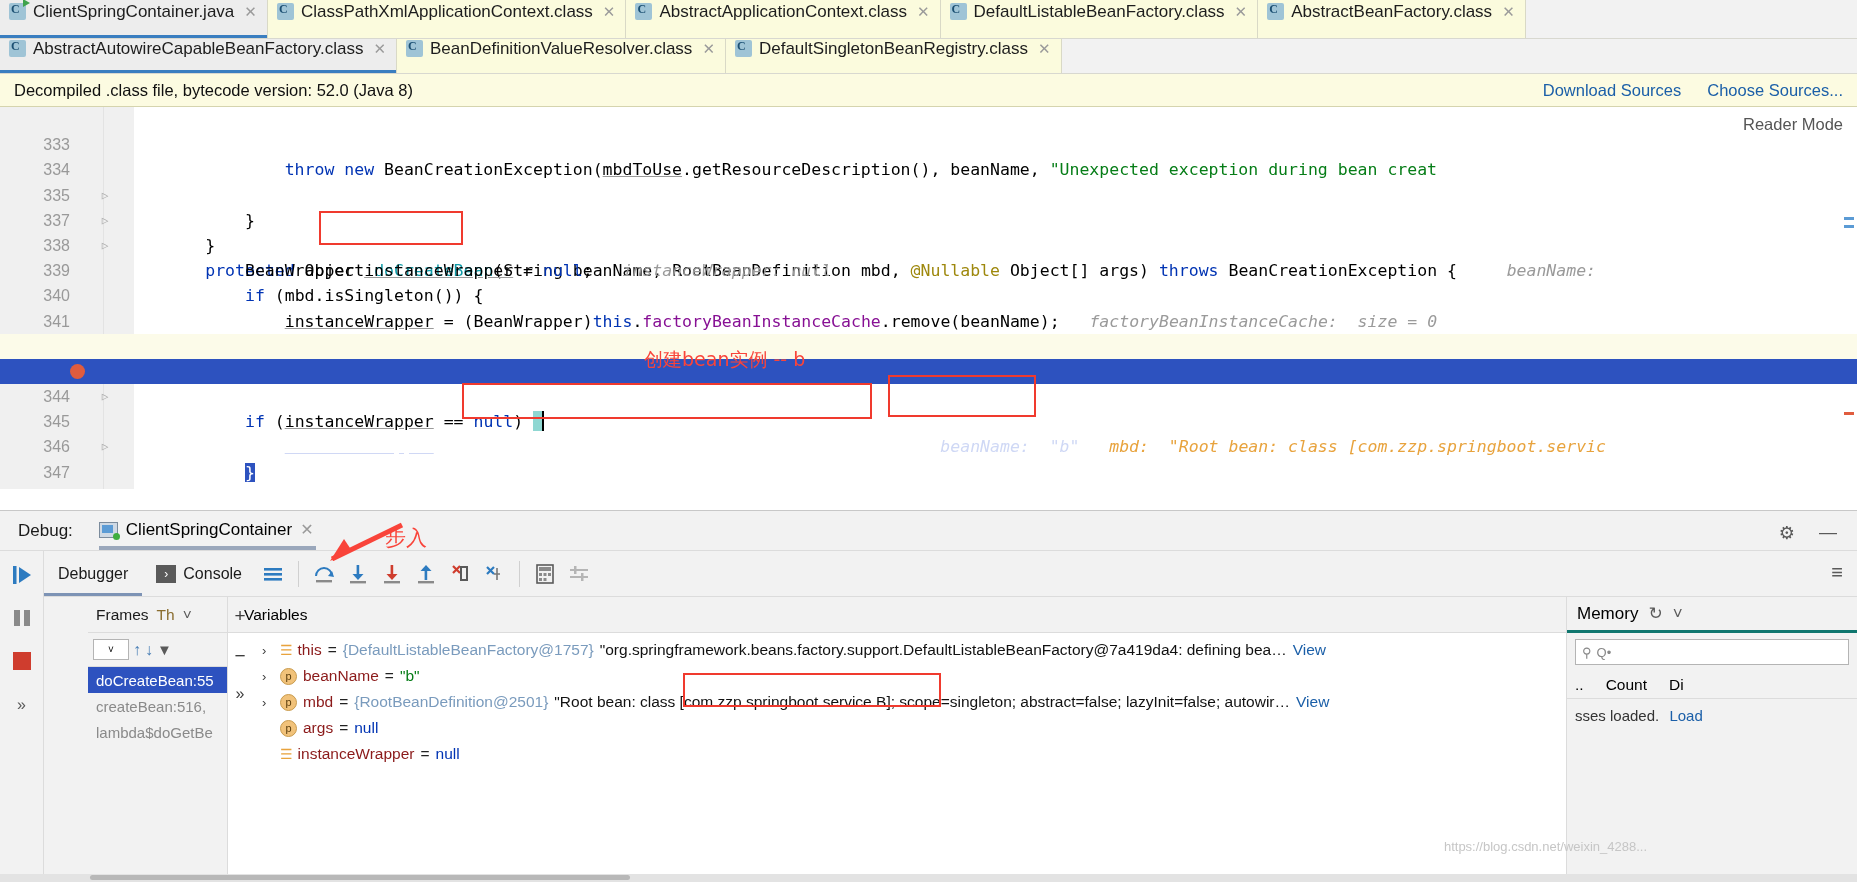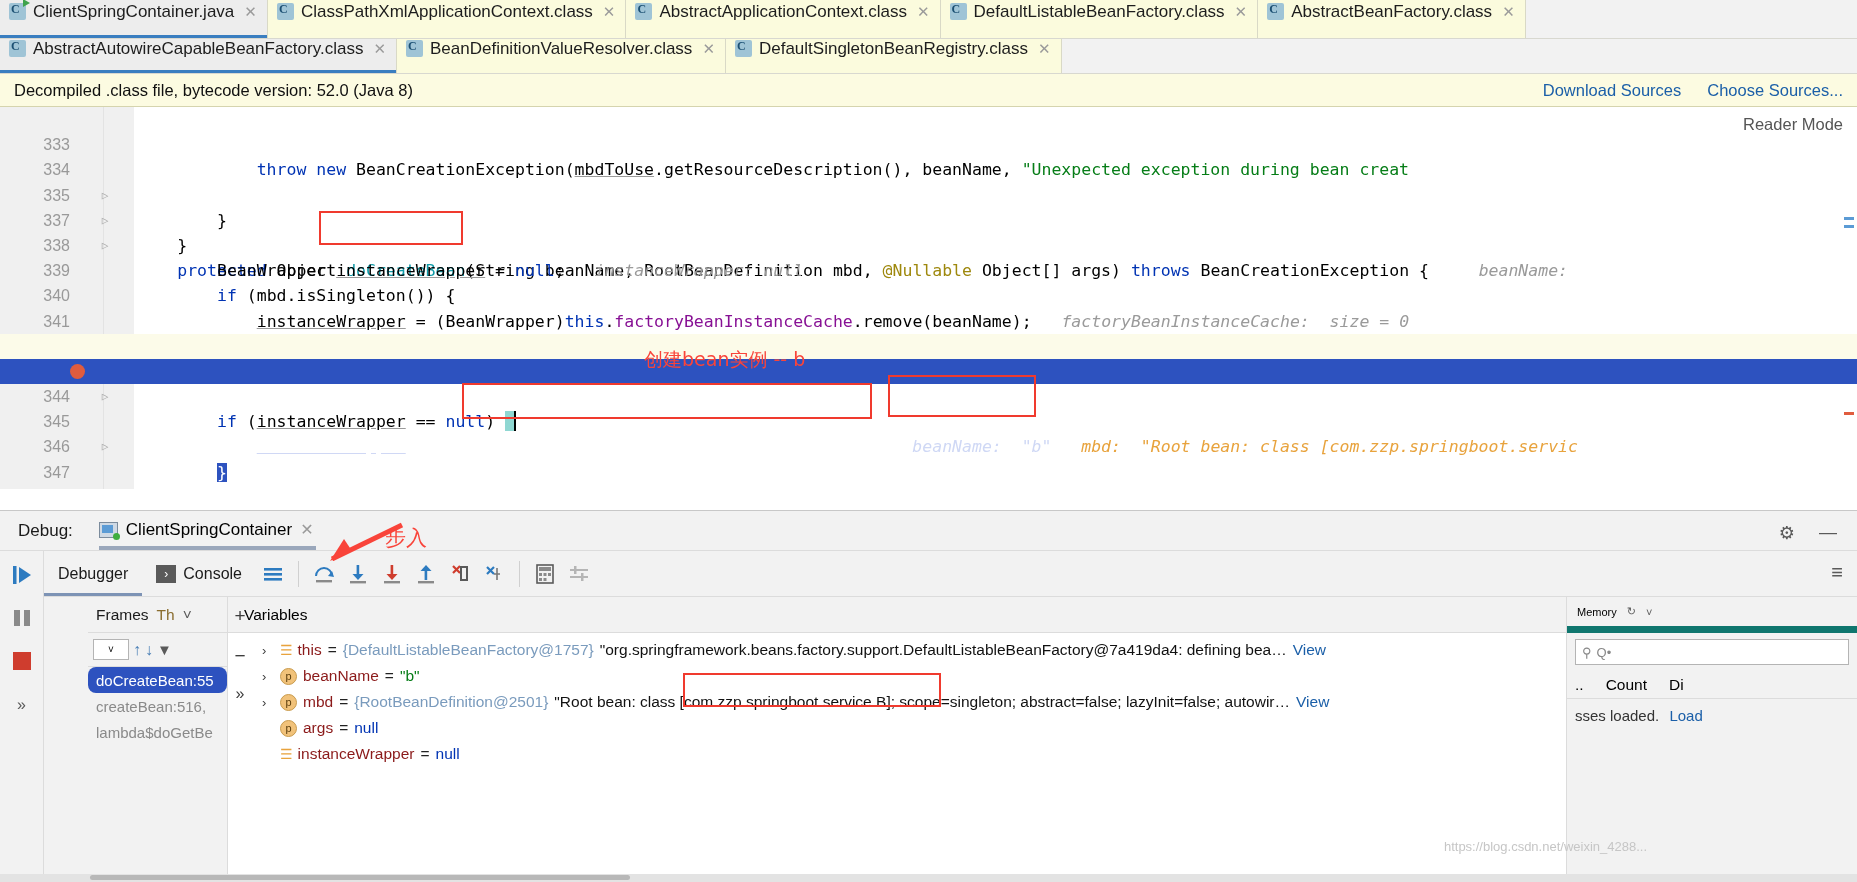--- a/index.html
+++ b/index.html
@@ -101,21 +101,21 @@
   .code-area {
     position: absolute; left: 0; top: 0; right: 0; bottom: 0;
     font-family: "DejaVu Sans Mono", monospace;
     font-size: 16.5px;
     line-height: 25.2px;
   }
   .cline {
     position: relative;
     height: 25.2px;
     white-space: pre;
-    padding-left: 58px;
+    padding-left: 86px;
   }
   .cline .ln {
     position: absolute; left: 0; width: 70px;
     text-align: right;
     color: #999999;
     font-family: "Liberation Sans", sans-serif;
     font-size: 16px;
     line-height: 25.2px;
   }
   .cline .fold {
@@ -254,21 +254,21 @@
     padding: 0 5px; border-bottom: 1px solid #dcdcdc;
   }
   .combo {
     width: 36px; height: 21px; border: 1px solid #b4b4b4; background:#fff;
     display:flex; align-items:center; justify-content:center; font-size: 10px;
   }
   .fr-item {
     height: 26px; display:flex; align-items:center; padding-left: 8px;
     font-size: 15px; color:#1b1b1b; white-space: nowrap; overflow: hidden;
   }
-  .fr-item.sel { background:#2d52bf; color:#fff;border-radius:8px; }
+  .fr-item.sel { background:#2d52bf; color:#fff; }
   .fr-item.dim { color:#8a8a8a; }
 
   .vars-pane { flex: 1; background:#ffffff; position: relative; border-right:1px solid #dcdcdc; }
   .vars-head {
     height: 36px; display:flex; align-items:center; padding-left: 16px;
     font-size: 15.5px; background:#f2f2f2; border-bottom:1px solid #dcdcdc;
   }
   .var-rows { padding-top: 4px; }
   .vrow {
     height: 26px; display: flex; align-items: center; gap: 6px;
@@ -291,21 +291,21 @@
 
   .vars-side {
     position: absolute; left: 0; top: 0; bottom: 0; width: 24px;
     display:flex; flex-direction:column; align-items:center;
     padding-top: 8px; gap: 18px; font-size: 19px; color:#3d3d3d;
   }
 
   .memory-pane { width: 290px; background:#f2f2f2; }
   .mem-head {
     height: 36px; display:flex; align-items:center; gap: 10px;
-    padding: 0 10px; font-size:11px; border-bottom:7px solid #0f766e;
+    padding: 0 10px; font-size:17px; border-bottom:3px solid #0f766e;
   }
   .mem-search {
     margin: 6px 8px; height: 26px; background:#fff;
     border: 1px solid #b4b4b4; display:flex; align-items:center;
     padding: 0 6px; gap: 5px; font-size: 13px; color:#888;
   }
   .mem-cols {
     display:flex; align-items:center; height: 28px;
     font-size: 15.5px; padding-left: 8px; gap: 22px;
     border-bottom: 1px solid #dcdcdc;

